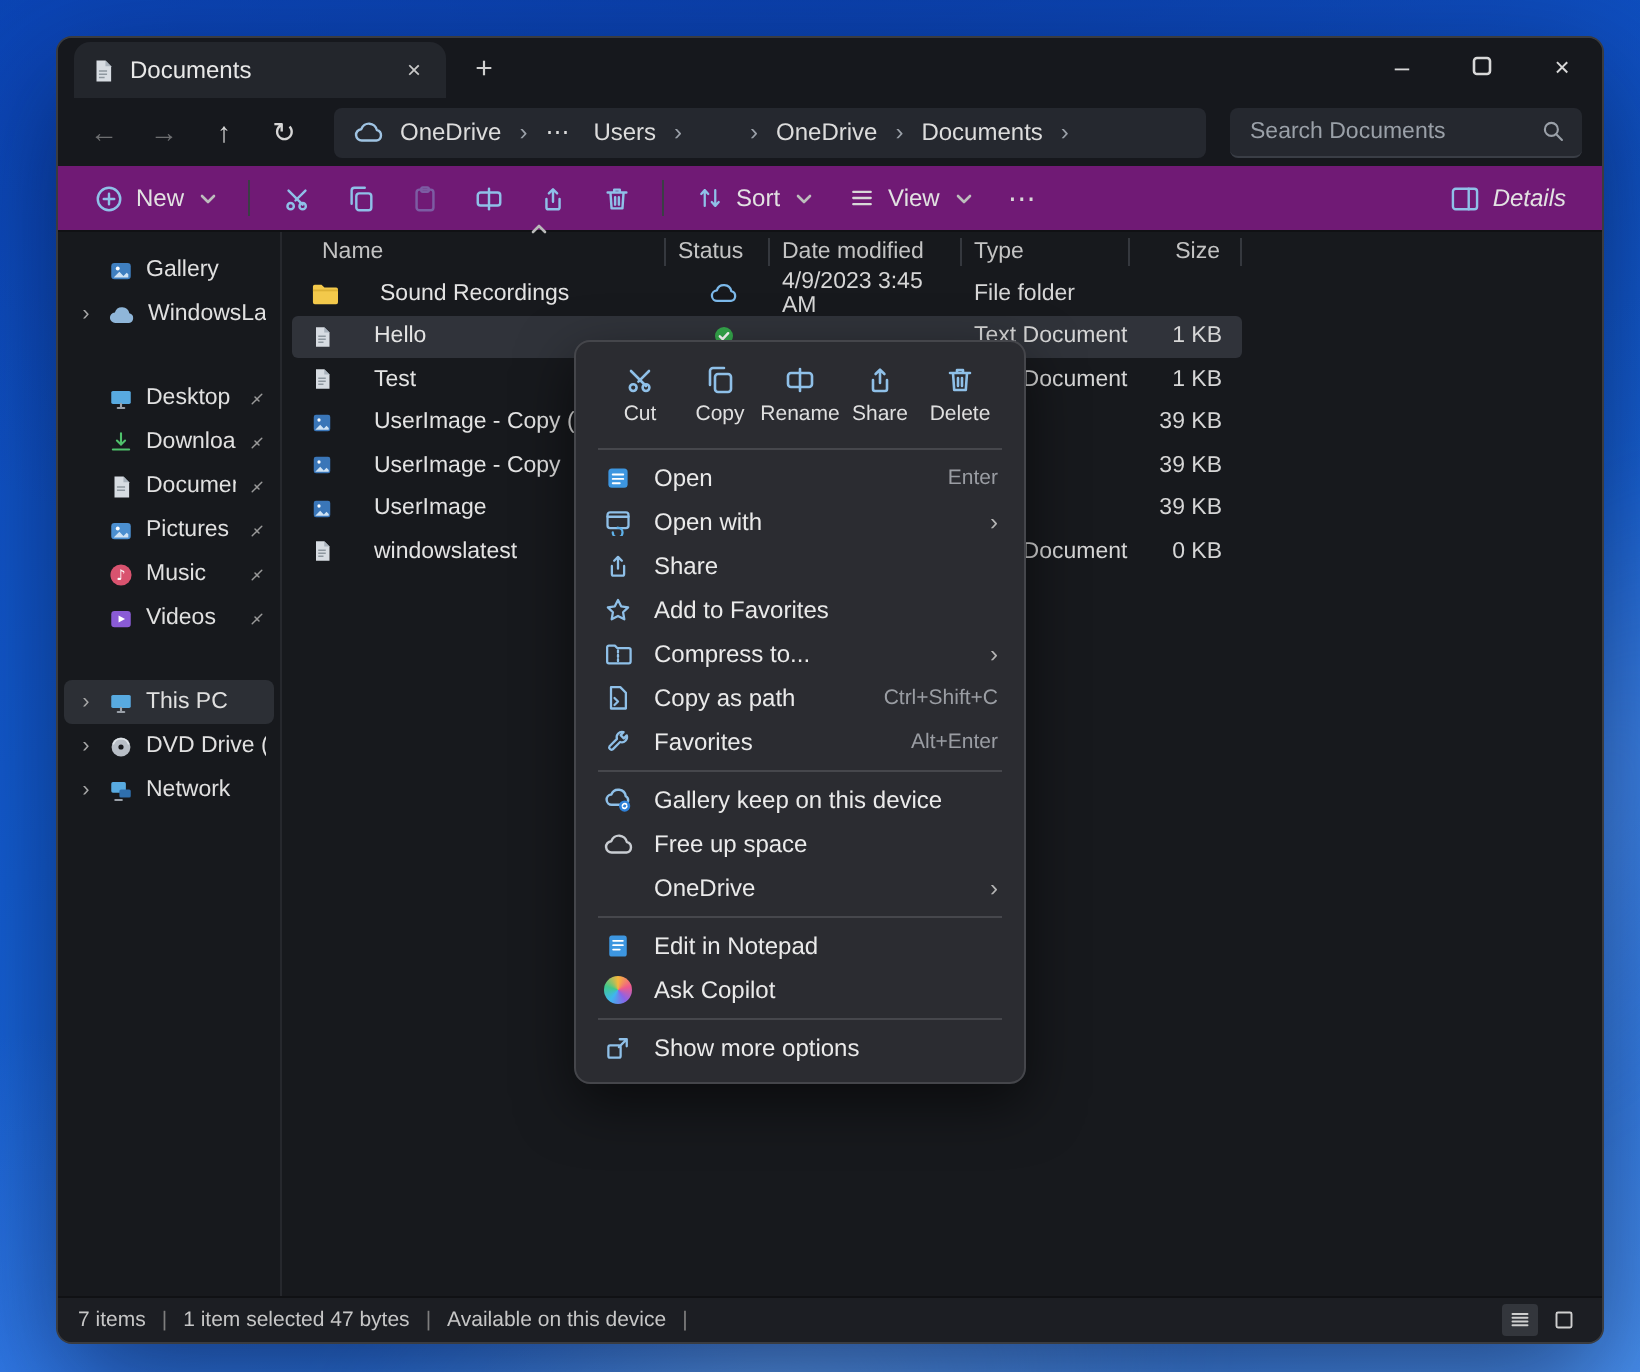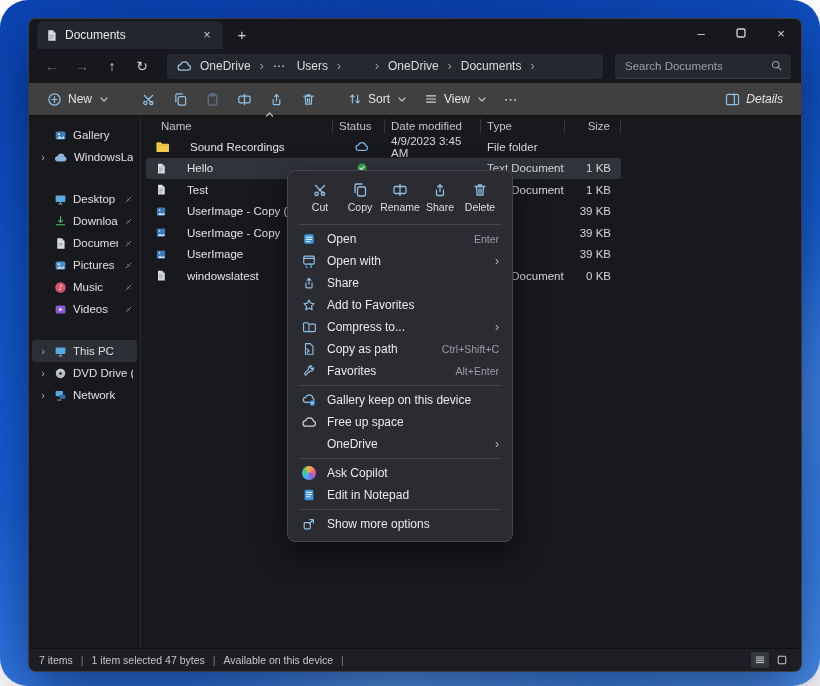--- a/index.html
+++ b/index.html
@@ -2,21 +2,21 @@
 <html><head>
 <meta charset="utf-8">
 <style>
   html,body{margin:0;padding:0;width:820px;height:686px;overflow:hidden;
     font-family:"Liberation Sans","DejaVu Sans",sans-serif;-webkit-font-smoothing:antialiased;}
   .desktop{position:relative;width:820px;height:686px;
     background:
       radial-gradient(95% 75% at 88% 104%, rgba(110,175,255,.55), transparent 62%),
       radial-gradient(70% 55% at 6% 108%, rgba(70,140,245,.6), transparent 60%),
       radial-gradient(120% 90% at 50% -15%, #0a3da6, transparent 70%),
-      linear-gradient(160deg,#0c49bd 0%, #145fd4 45%, #2d7ce9 100%); border-radius: 28px;}
+      linear-gradient(160deg,#0c49bd 0%, #145fd4 45%, #2d7ce9 100%);}
   .swoosh{position:absolute;border-radius:50%;filter:blur(14px);pointer-events:none;}
   .s1{left:60px;bottom:-150px;width:640px;height:280px;transform:rotate(-7deg);
       background:radial-gradient(closest-side, rgba(140,195,255,.5), transparent 70%);}
   .s2{right:-120px;top:140px;width:280px;height:520px;transform:rotate(22deg);
       background:radial-gradient(closest-side, rgba(120,180,255,.42), transparent 70%);}
 
   .window{position:absolute;left:28px;top:18px;width:774px;height:654px;border-radius:8px;
     background:#1a1c21;border:1px solid rgba(255,255,255,.14);box-sizing:border-box;
     box-shadow:0 22px 60px rgba(0,10,40,.55);overflow:hidden;display:flex;flex-direction:column;color:#e6e6e6;}
 
@@ -39,21 +39,21 @@
   .crumb{padding:1px 4px;border-radius:3px;white-space:nowrap;}
   .crumb.blank{min-width:16px;}
   .csep{color:#9aa0a8;font-size:12px;padding:0 1px;}
   .searchbox{width:176px;height:25px;background:#25282f;border-radius:4px;margin-left:8px;display:flex;align-items:center;
     padding:0 8px;border-bottom:1px solid #3a3e46;box-sizing:border-box;}
   .searchbox input{flex:1;background:transparent;border:none;outline:none;color:#c9ced4;font-size:11.5px;
     font-family:"Liberation Sans","DejaVu Sans",sans-serif;min-width:0;}
   .searchbox input::placeholder{color:#9aa0a8;}
 
   
-  .commandbar{height:32px;background:#404040;display:flex;align-items:center;padding:0 10px;gap:2px;
+  .commandbar{height:32px;background:#701a75;display:flex;align-items:center;padding:0 10px;gap:2px;
     border-bottom:1px solid #101114;flex:none;}
   .cbtn{display:flex;align-items:center;gap:6px;color:#e2e2e2;font-size:12px;padding:4px 8px;border-radius:4px;}
   .ibtn{width:30px;height:24px;display:flex;align-items:center;justify-content:center;color:#8fc0e8;border-radius:4px;}
   .ibtn.dim{opacity:.4;}
   .vsep{width:1px;height:18px;background:#3b3e45;margin:0 6px;}
   .caret{margin-left:2px;}
   .more{color:#d8d8d8;font-size:14px;letter-spacing:1px;}
   .spacer{flex:1;}
   .details-btn{display:flex;align-items:center;gap:6px;color:#e2e2e2;font-size:12px;padding:4px 8px;border-radius:4px;font-style:italic;}
 
@@ -718,32 +718,32 @@
           </div>
           <div class="mi">
             <span class="mic"></span>
             <span class="mlabel">OneDrive</span>
             <span class="msub">›</span>
           </div>
           <div class="msep"></div>
 
           <div class="mi">
             <span class="mic">
-                <span class="copilot"></span>
-              </span>
-            <span class="mlabel">Ask Copilot</span>
-          </div>
-          <div class="mi">
-            <span class="mic">
                 <svg width="14" height="14" viewBox="0 0 16 16">
                   <rect x="3" y="2" width="10" height="12" rx="1.5" fill="#3d96e0"></rect>
                   <path d="M5.2 5h5.6M5.2 7.5h5.6M5.2 10h3.8" stroke="#fff" stroke-width="1" stroke-linecap="round"></path>
                 </svg>
               </span>
             <span class="mlabel">Edit in Notepad</span>
+          </div>
+          <div class="mi">
+            <span class="mic">
+                <span class="copilot"></span>
+              </span>
+            <span class="mlabel">Ask Copilot</span>
           </div>
           <div class="msep"></div>
 
           <div class="mi">
             <span class="mic">
                 <svg width="14" height="14" viewBox="0 0 16 16">
                   <rect x="2.5" y="6.5" width="7" height="7" rx="1" class="s"></rect>
                   <path d="M9 3h4v4M13 3l-4.5 4.5" class="s"></path>
                 </svg>
               </span>

